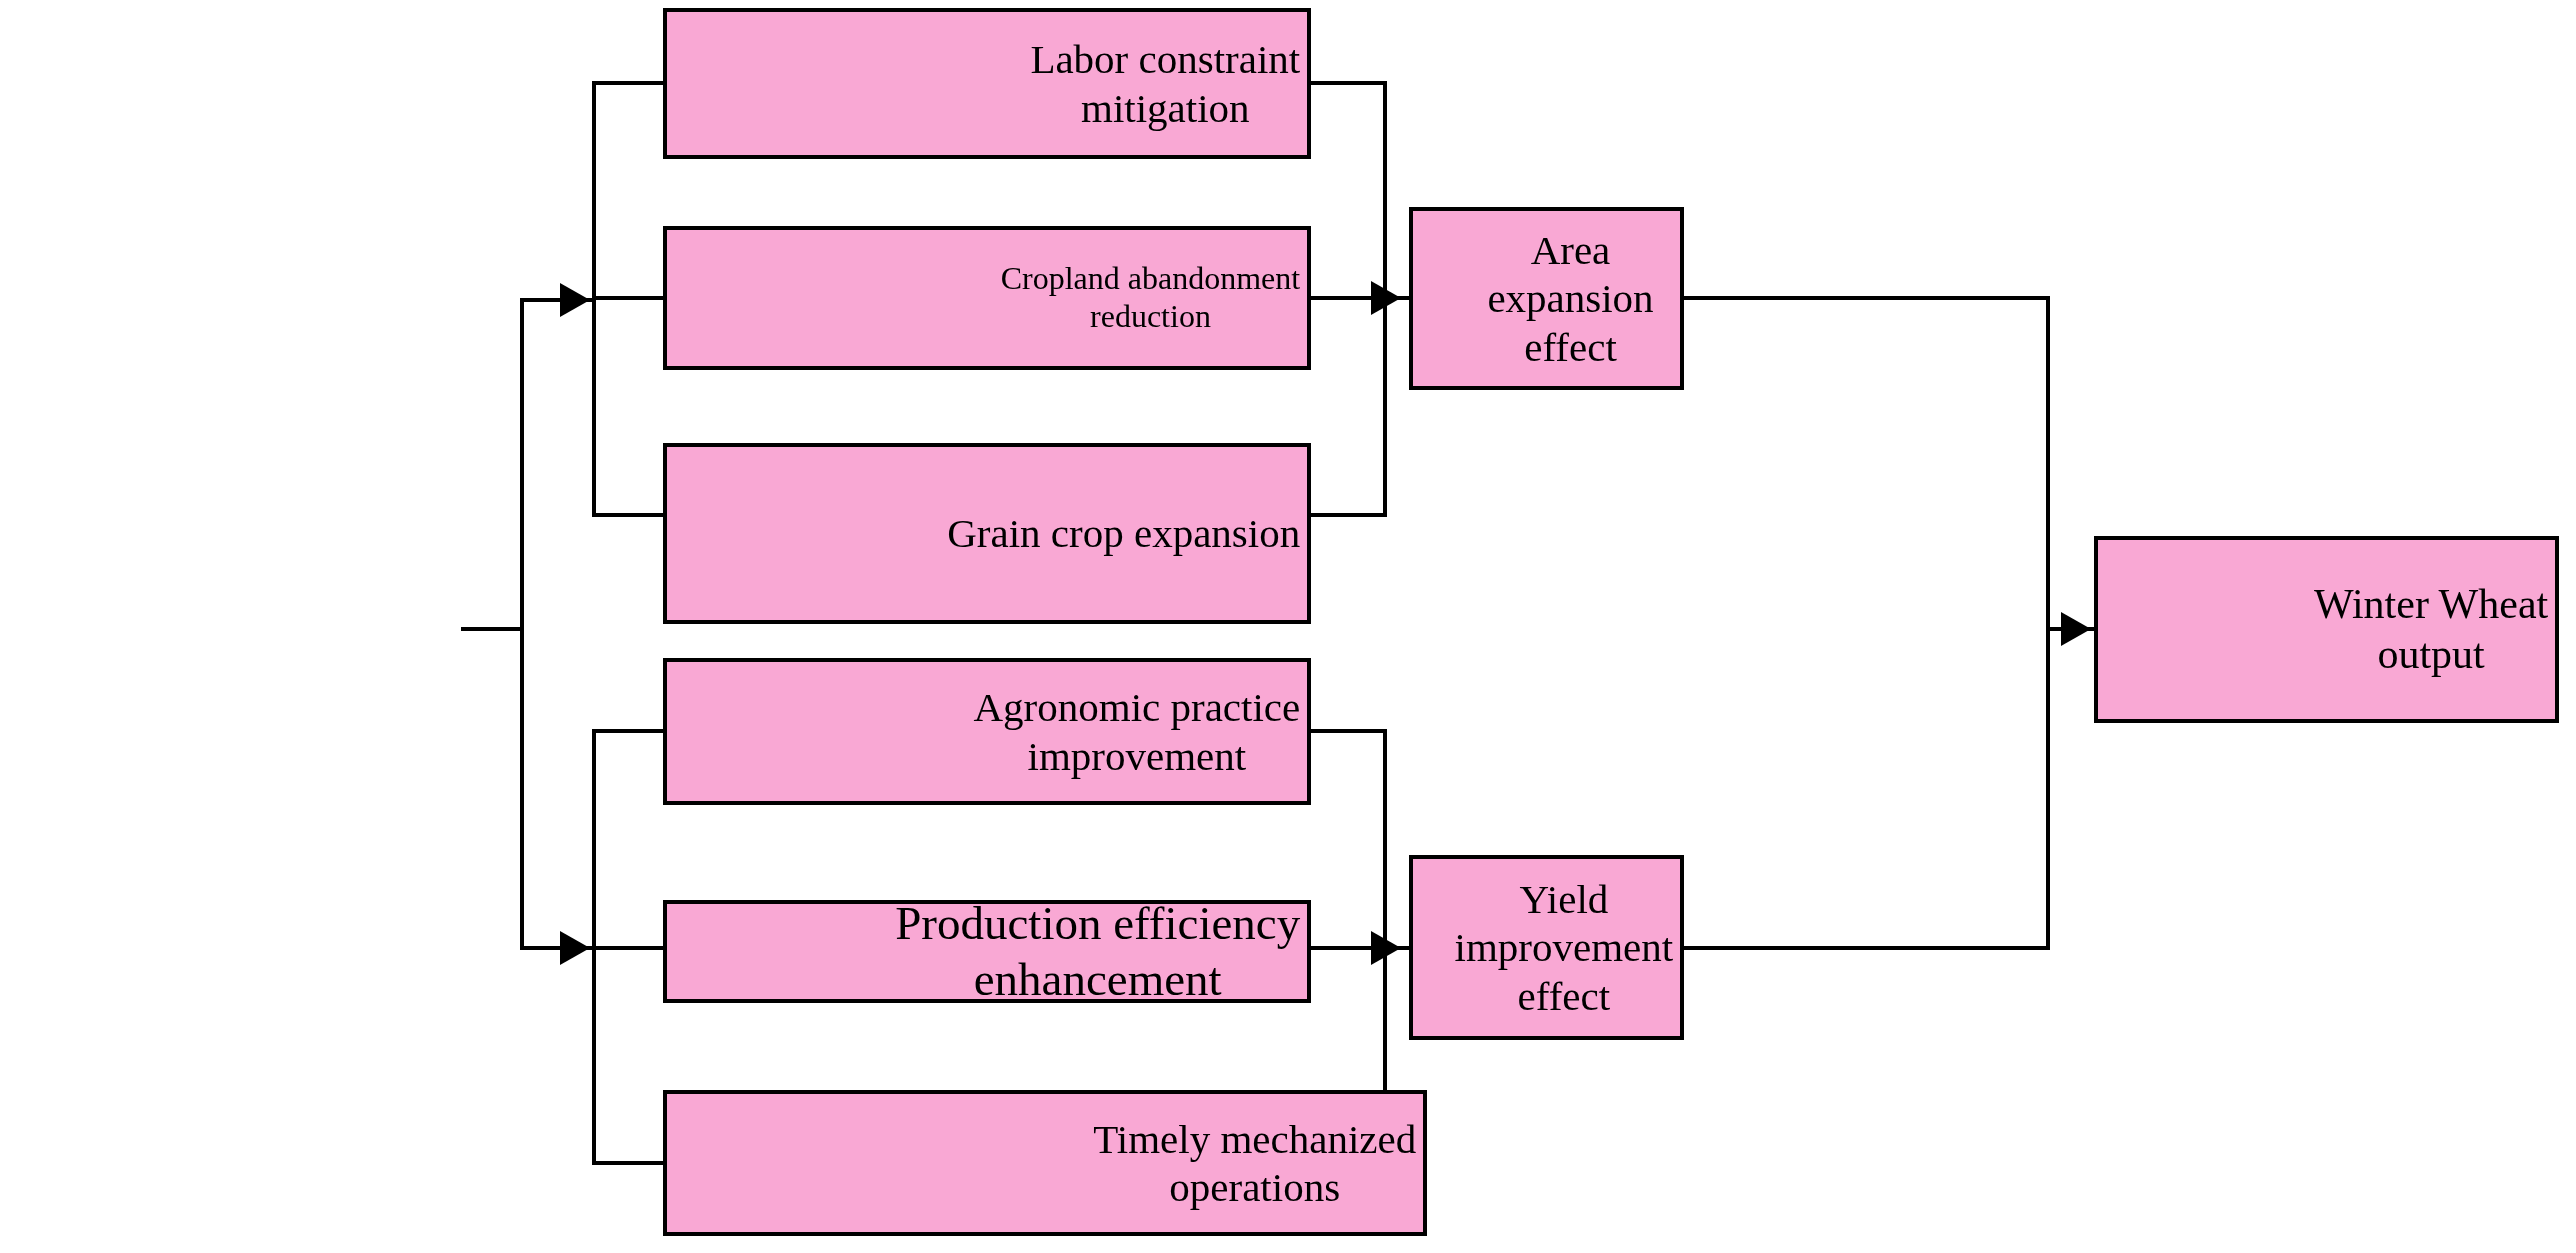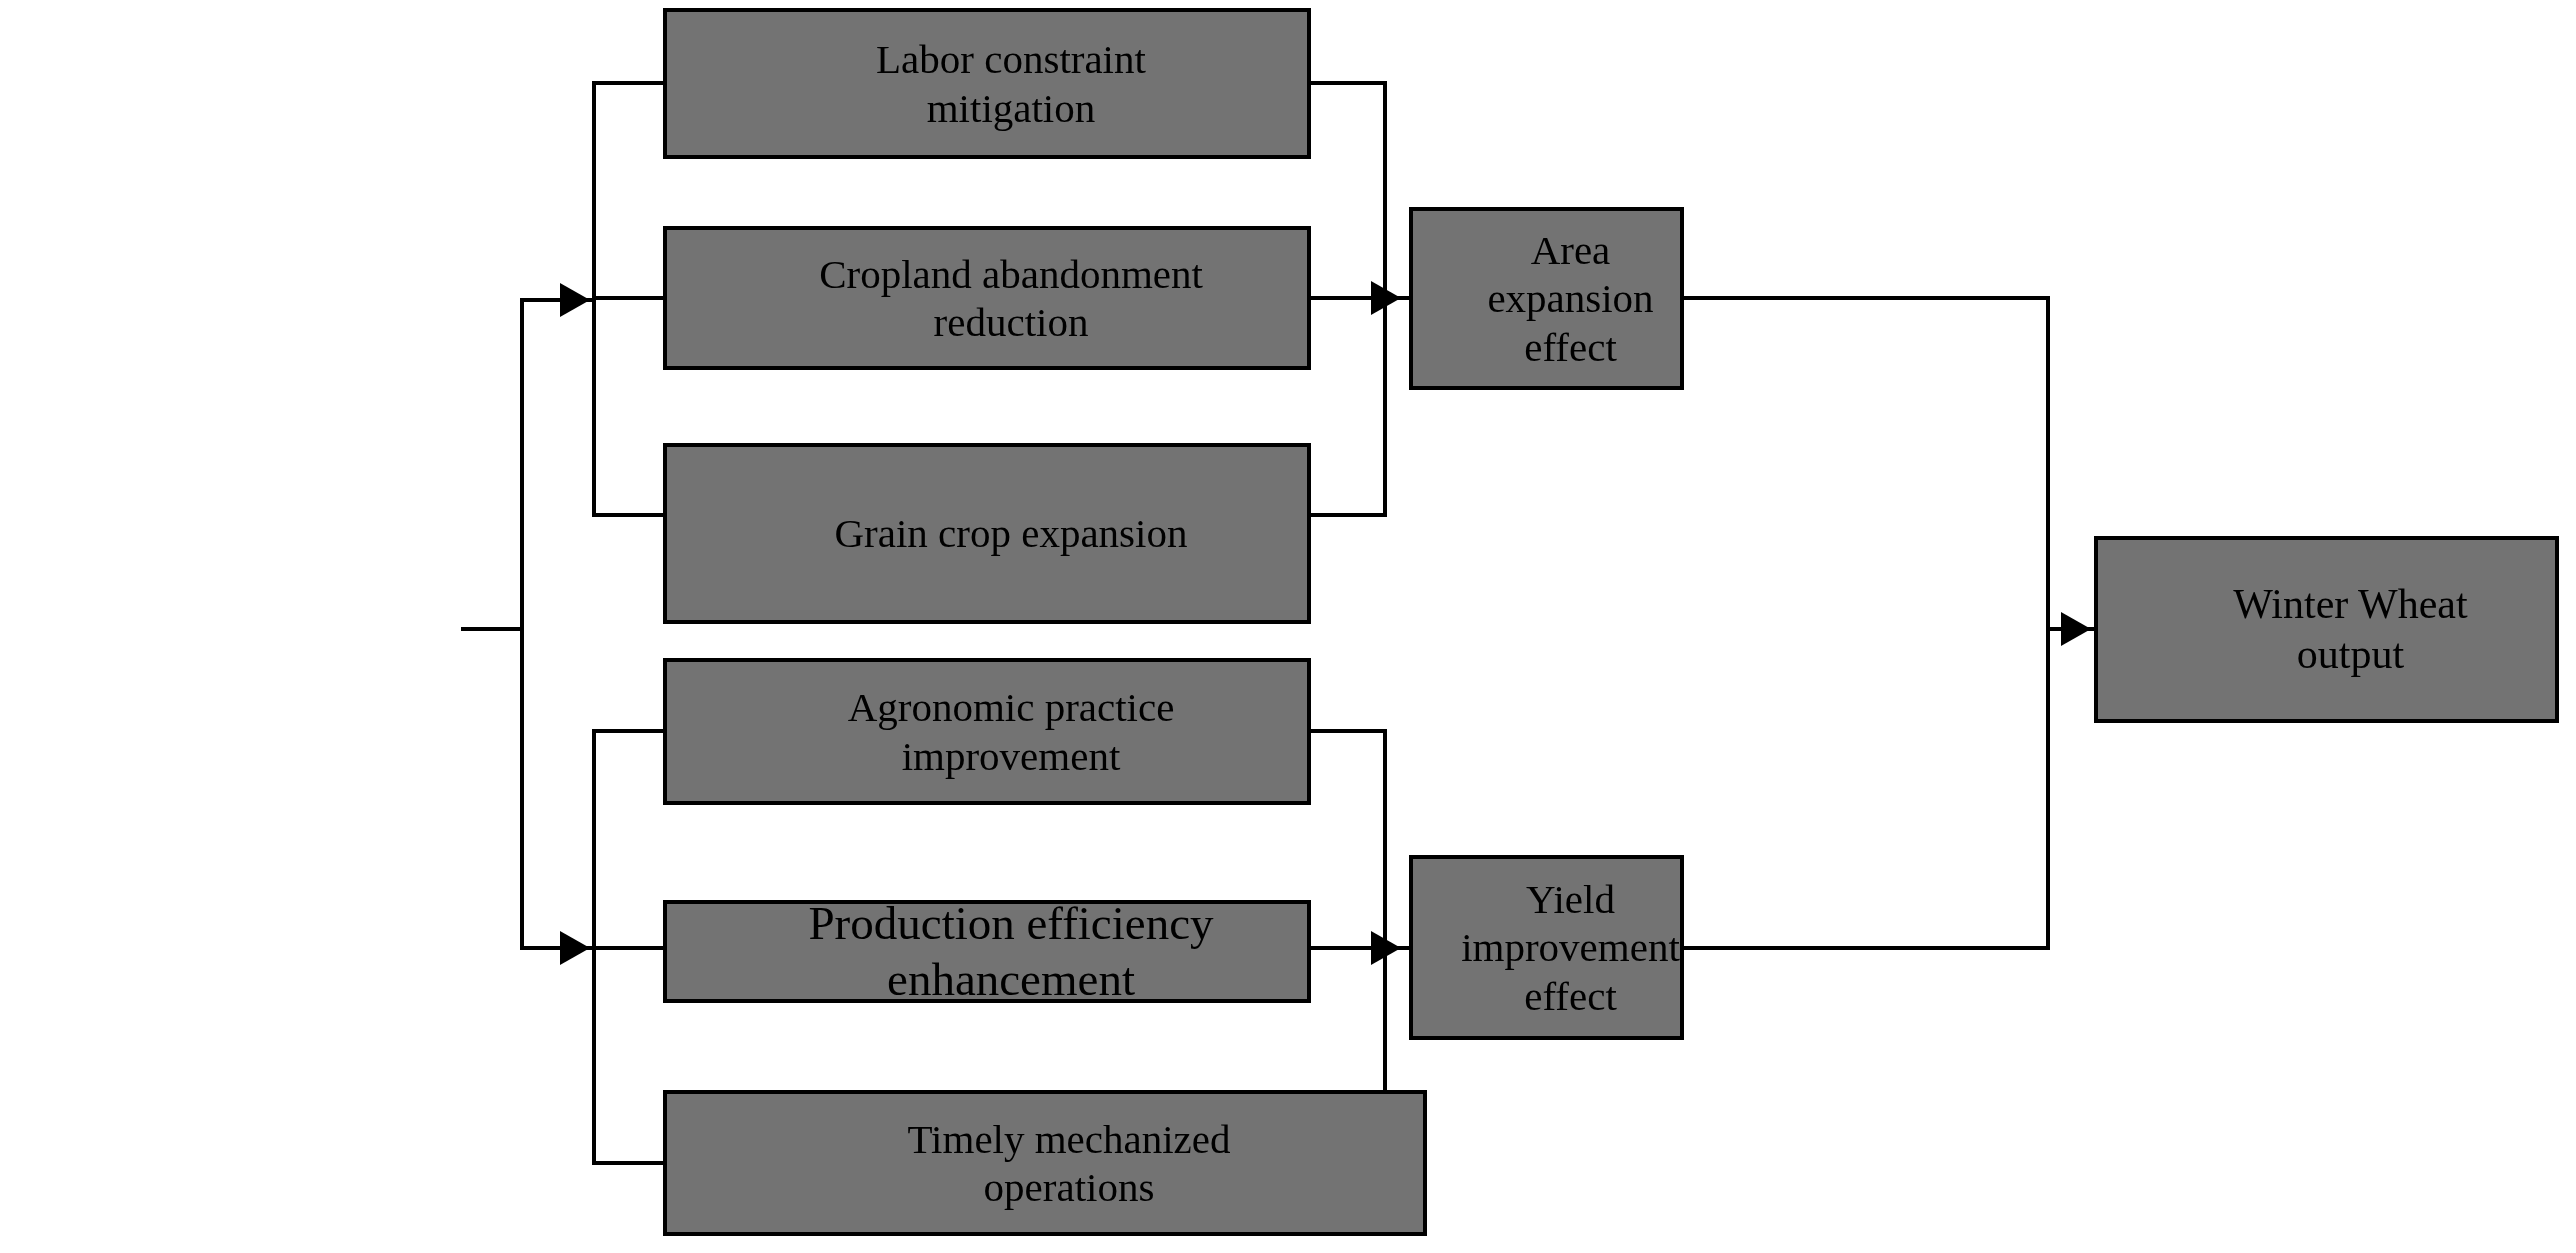--- a/index.html
+++ b/index.html
@@ -13,39 +13,39 @@
     width: 2576px;
     height: 1253px;
     background: #ffffff;
     overflow: hidden;
     font-family: "Liberation Serif", "DejaVu Serif", serif;
   }
   .node {
     position: absolute;
     box-sizing: border-box;
     border: 4.1px solid #000000;
-    background: #737373;
+    background: #f9a8d4;
     display: flex;
     align-items: center;
-    justify-content: center;
+    justify-content: flex-end;
     text-align: center;
     line-height: 1.18;
     color: #000000;
     z-index: 3;
     padding-left: 48px;
   }
   .node .label {
     display: block;
     padding: 0 6.8px;
     white-space: pre-line;
   }
   
   #node-agri-mech       { left: 8.1px;   top: 536px;  width: 453px;  height: 187px; font-size: 42px; }
   #node-labor           { left: 663px;  top: 8.1px;   width: 648px;  height: 151px; font-size: 41px; }
-  #node-cropland        { left: 663px;  top: 226px;  width: 648px;  height: 144px; font-size: 41px; }
+  #node-cropland        { left: 663px;  top: 226px;  width: 648px;  height: 144px; font-size: 32px; }
   #node-grain           { left: 663px;  top: 443px;  width: 648px;  height: 181px; font-size: 41px; }
   #node-agronomic       { left: 663px;  top: 658px;  width: 648px;  height: 147px; font-size: 41px; }
   #node-production      { left: 663px;  top: 875px; width: 648px;  height: 103px; font-size: 47px; margin-top: 25px; }
   #node-timely          { left: 663px;  top: 1090px; width: 764px;  height: 146px; font-size: 41px; }
   #node-area-effect     { left: 1409px; top: 207px;  width: 275px;  height: 183px; font-size: 41px; }
   #node-yield-effect    { left: 1409px; top: 855px; width: 275px;  height: 185px; font-size: 41px; }
   #node-winter-wheat    { left: 2094px; top: 536px;  width: 465px;  height: 187px; font-size: 42px; }
 
   
   .hline, .vline {

